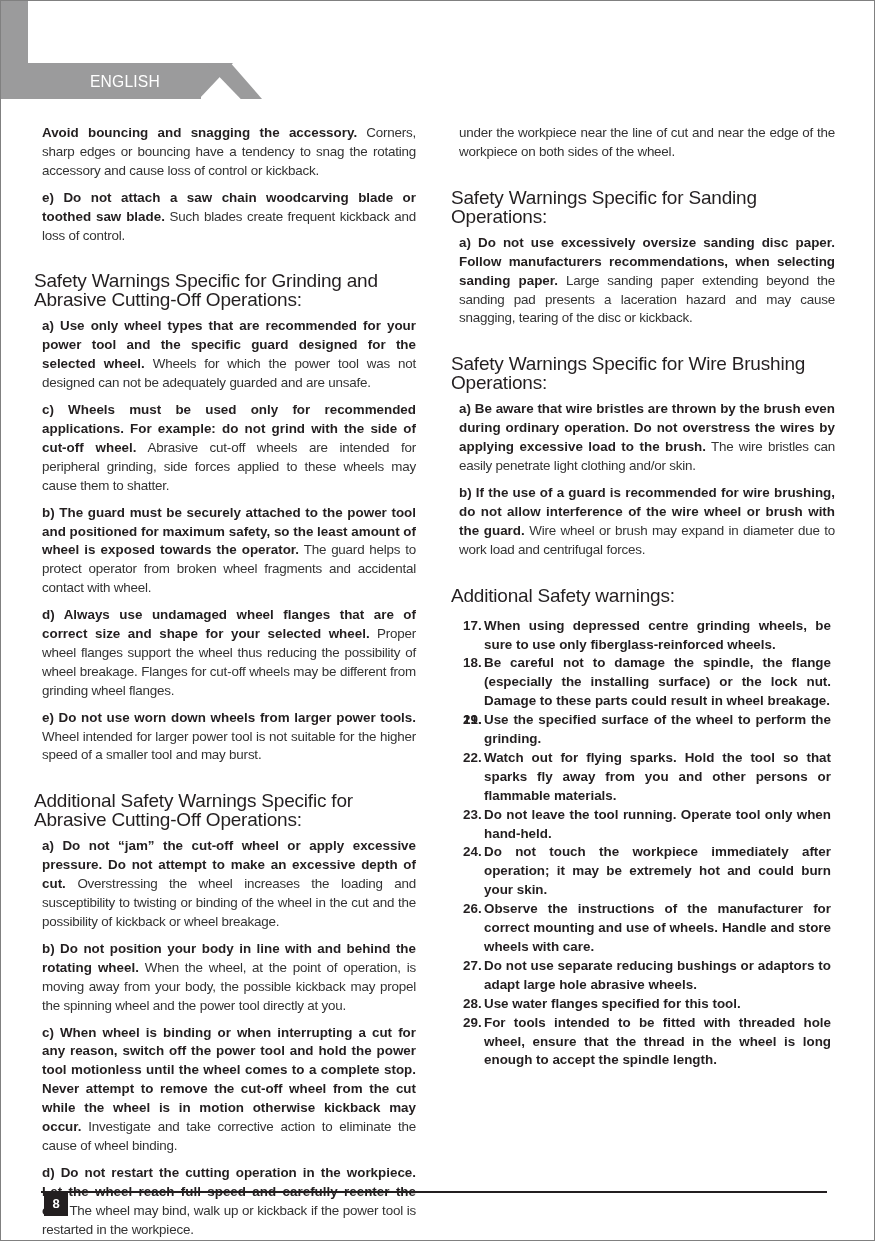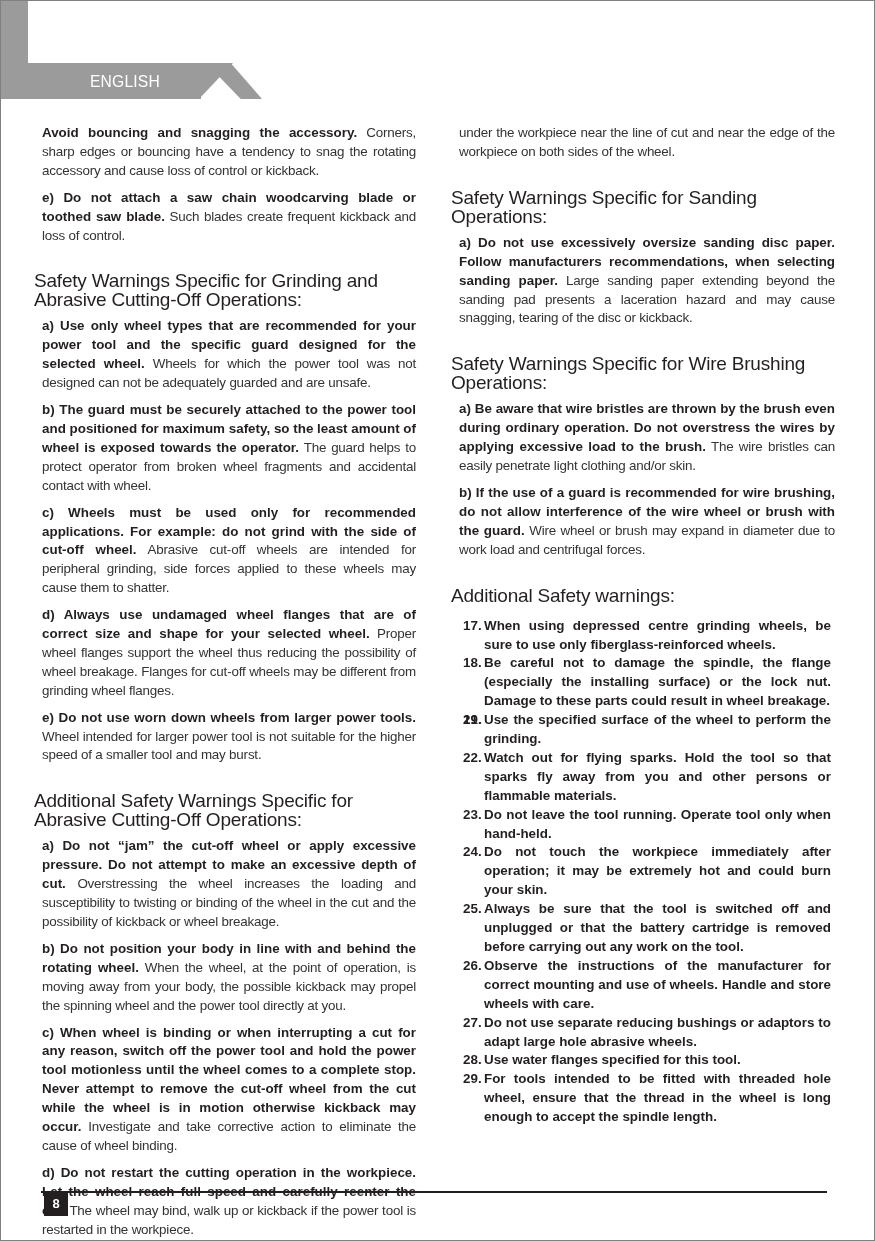--- a/index.html
+++ b/index.html
@@ -47,22 +47,22 @@
   <div class="hdr-slant2"></div>
   <div class="hdr-label">ENGLISH</div>
 </div>
 
 <div class="col col-left">
   <p><span class="b">Avoid bouncing and snagging the accessory.</span><span class="n"> Corners, sharp edges or bouncing have a tendency to snag the rotating accessory and cause loss of control or kickback.</span></p>
   <p><span class="b">e) Do not attach a saw chain woodcarving blade or toothed saw blade.</span><span class="n"> Such blades create frequent kickback and loss of control.</span></p>
   <div class="gap"></div>
   <h2>Safety Warnings Specific for Grinding and Abrasive Cutting-Off Operations:</h2>
   <p><span class="b">a) Use only wheel types that are recommended for your power tool and the specific guard designed for the selected wheel.</span><span class="n"> Wheels for which the power tool was not designed can not be adequately guarded and are unsafe.</span></p>
+  <p><span class="b">c) Wheels must be used only for recommended applications. For example: do not grind with the side of cut-off wheel.</span><span class="n"> Abrasive cut-off wheels are intended for peripheral grinding, side forces applied to these wheels may cause them to shatter.</span></p>
   <p><span class="b">b) The guard must be securely attached to the power tool and positioned for maximum safety, so the least amount of wheel is exposed towards the operator.</span><span class="n"> The guard helps to protect operator from broken wheel fragments and accidental contact with wheel.</span></p>
-  <p><span class="b">c) Wheels must be used only for recommended applications. For example: do not grind with the side of cut-off wheel.</span><span class="n"> Abrasive cut-off wheels are intended for peripheral grinding, side forces applied to these wheels may cause them to shatter.</span></p>
   <p><span class="b">d) Always use undamaged wheel flanges that are of correct size and shape for your selected wheel.</span><span class="n"> Proper wheel flanges support the wheel thus reducing the possibility of wheel breakage. Flanges for cut-off wheels may be different from grinding wheel flanges.</span></p>
   <p><span class="b">e) Do not use worn down wheels from larger power tools.</span><span class="n"> Wheel intended for larger power tool is not suitable for the higher speed of a smaller tool and may burst.</span></p>
   <div class="gap"></div>
   <h2>Additional Safety Warnings Specific for Abrasive Cutting-Off Operations:</h2>
   <p><span class="b">a) Do not “jam” the cut-off wheel or apply excessive pressure. Do not attempt to make an excessive depth of cut.</span><span class="n"> Overstressing the wheel increases the loading and susceptibility to twisting or binding of the wheel in the cut and the possibility of kickback or wheel breakage.</span></p>
   <p><span class="b">b) Do not position your body in line with and behind the rotating wheel.</span><span class="n"> When the wheel, at the point of operation, is moving away from your body, the possible kickback may propel the spinning wheel and the power tool directly at you.</span></p>
   <p><span class="b">c) When wheel is binding or when interrupting a cut for any reason, switch off the power tool and hold the power tool motionless until the wheel comes to a complete stop. Never attempt to remove the cut-off wheel from the cut while the wheel is in motion otherwise kickback may occur.</span><span class="n"> Investigate and take corrective action to eliminate the cause of wheel binding.</span></p>
   <p><span class="b">d) Do not restart the cutting operation in the workpiece. Let the wheel reach full speed and carefully reenter the cut.</span><span class="n"> The wheel may bind, walk up or kickback if the power tool is restarted in the workpiece.</span></p>
   <p><span class="b">e) Support panels or any oversized workpiece to minimize the risk of wheel pinching and kickback.</span><span class="n"> Large workpieces tend to sag under their own weight. Supports must be placed</span></p>
 </div>
@@ -79,21 +79,20 @@
   <div class="gap2"></div>
   <h2>Additional Safety warnings:</h2>
   <ol class="numlist">
     <li><span class="num">17.</span><span>When using depressed centre grinding wheels, be sure to use only fiberglass-reinforced wheels.</span></li>
     <li><span class="num">18.</span><span>Be careful not to damage the spindle, the flange (especially the installing surface) or the lock nut. Damage to these parts could result in wheel breakage.</span></li>
     <li><span class="num">19.</span></li>
     <li><span class="num">21.</span><span>Use the specified surface of the wheel to perform the grinding.</span></li>
     <li><span class="num">22.</span><span>Watch out for flying sparks. Hold the tool so that sparks fly away from you and other persons or flammable materials.</span></li>
     <li><span class="num">23.</span><span>Do not leave the tool running. Operate tool only when hand-held.</span></li>
     <li><span class="num">24.</span><span>Do not touch the workpiece immediately after operation; it may be extremely hot and could burn your skin.</span></li>
-    <li><span class="num">25.</span><span>Always be sure that the tool is switched off and unplugged or that the battery cartridge is removed before carrying out any work on the tool.</span></li>
     <li><span class="num">26.</span><span>Observe the instructions of the manufacturer for correct mounting and use of wheels. Handle and store wheels with care.</span></li>
     <li><span class="num">27.</span><span>Do not use separate reducing bushings or adaptors to adapt large hole abrasive wheels.</span></li>
     <li><span class="num">28.</span><span>Use water flanges specified for this tool.</span></li>
     <li><span class="num">29.</span><span>For tools intended to be fitted with threaded hole wheel, ensure that the thread in the wheel is long enough to accept the spindle length.</span></li>
   </ol>
 </div>
 
 <div class="foot-rule"></div>
 <div class="foot-num">8</div>
 

